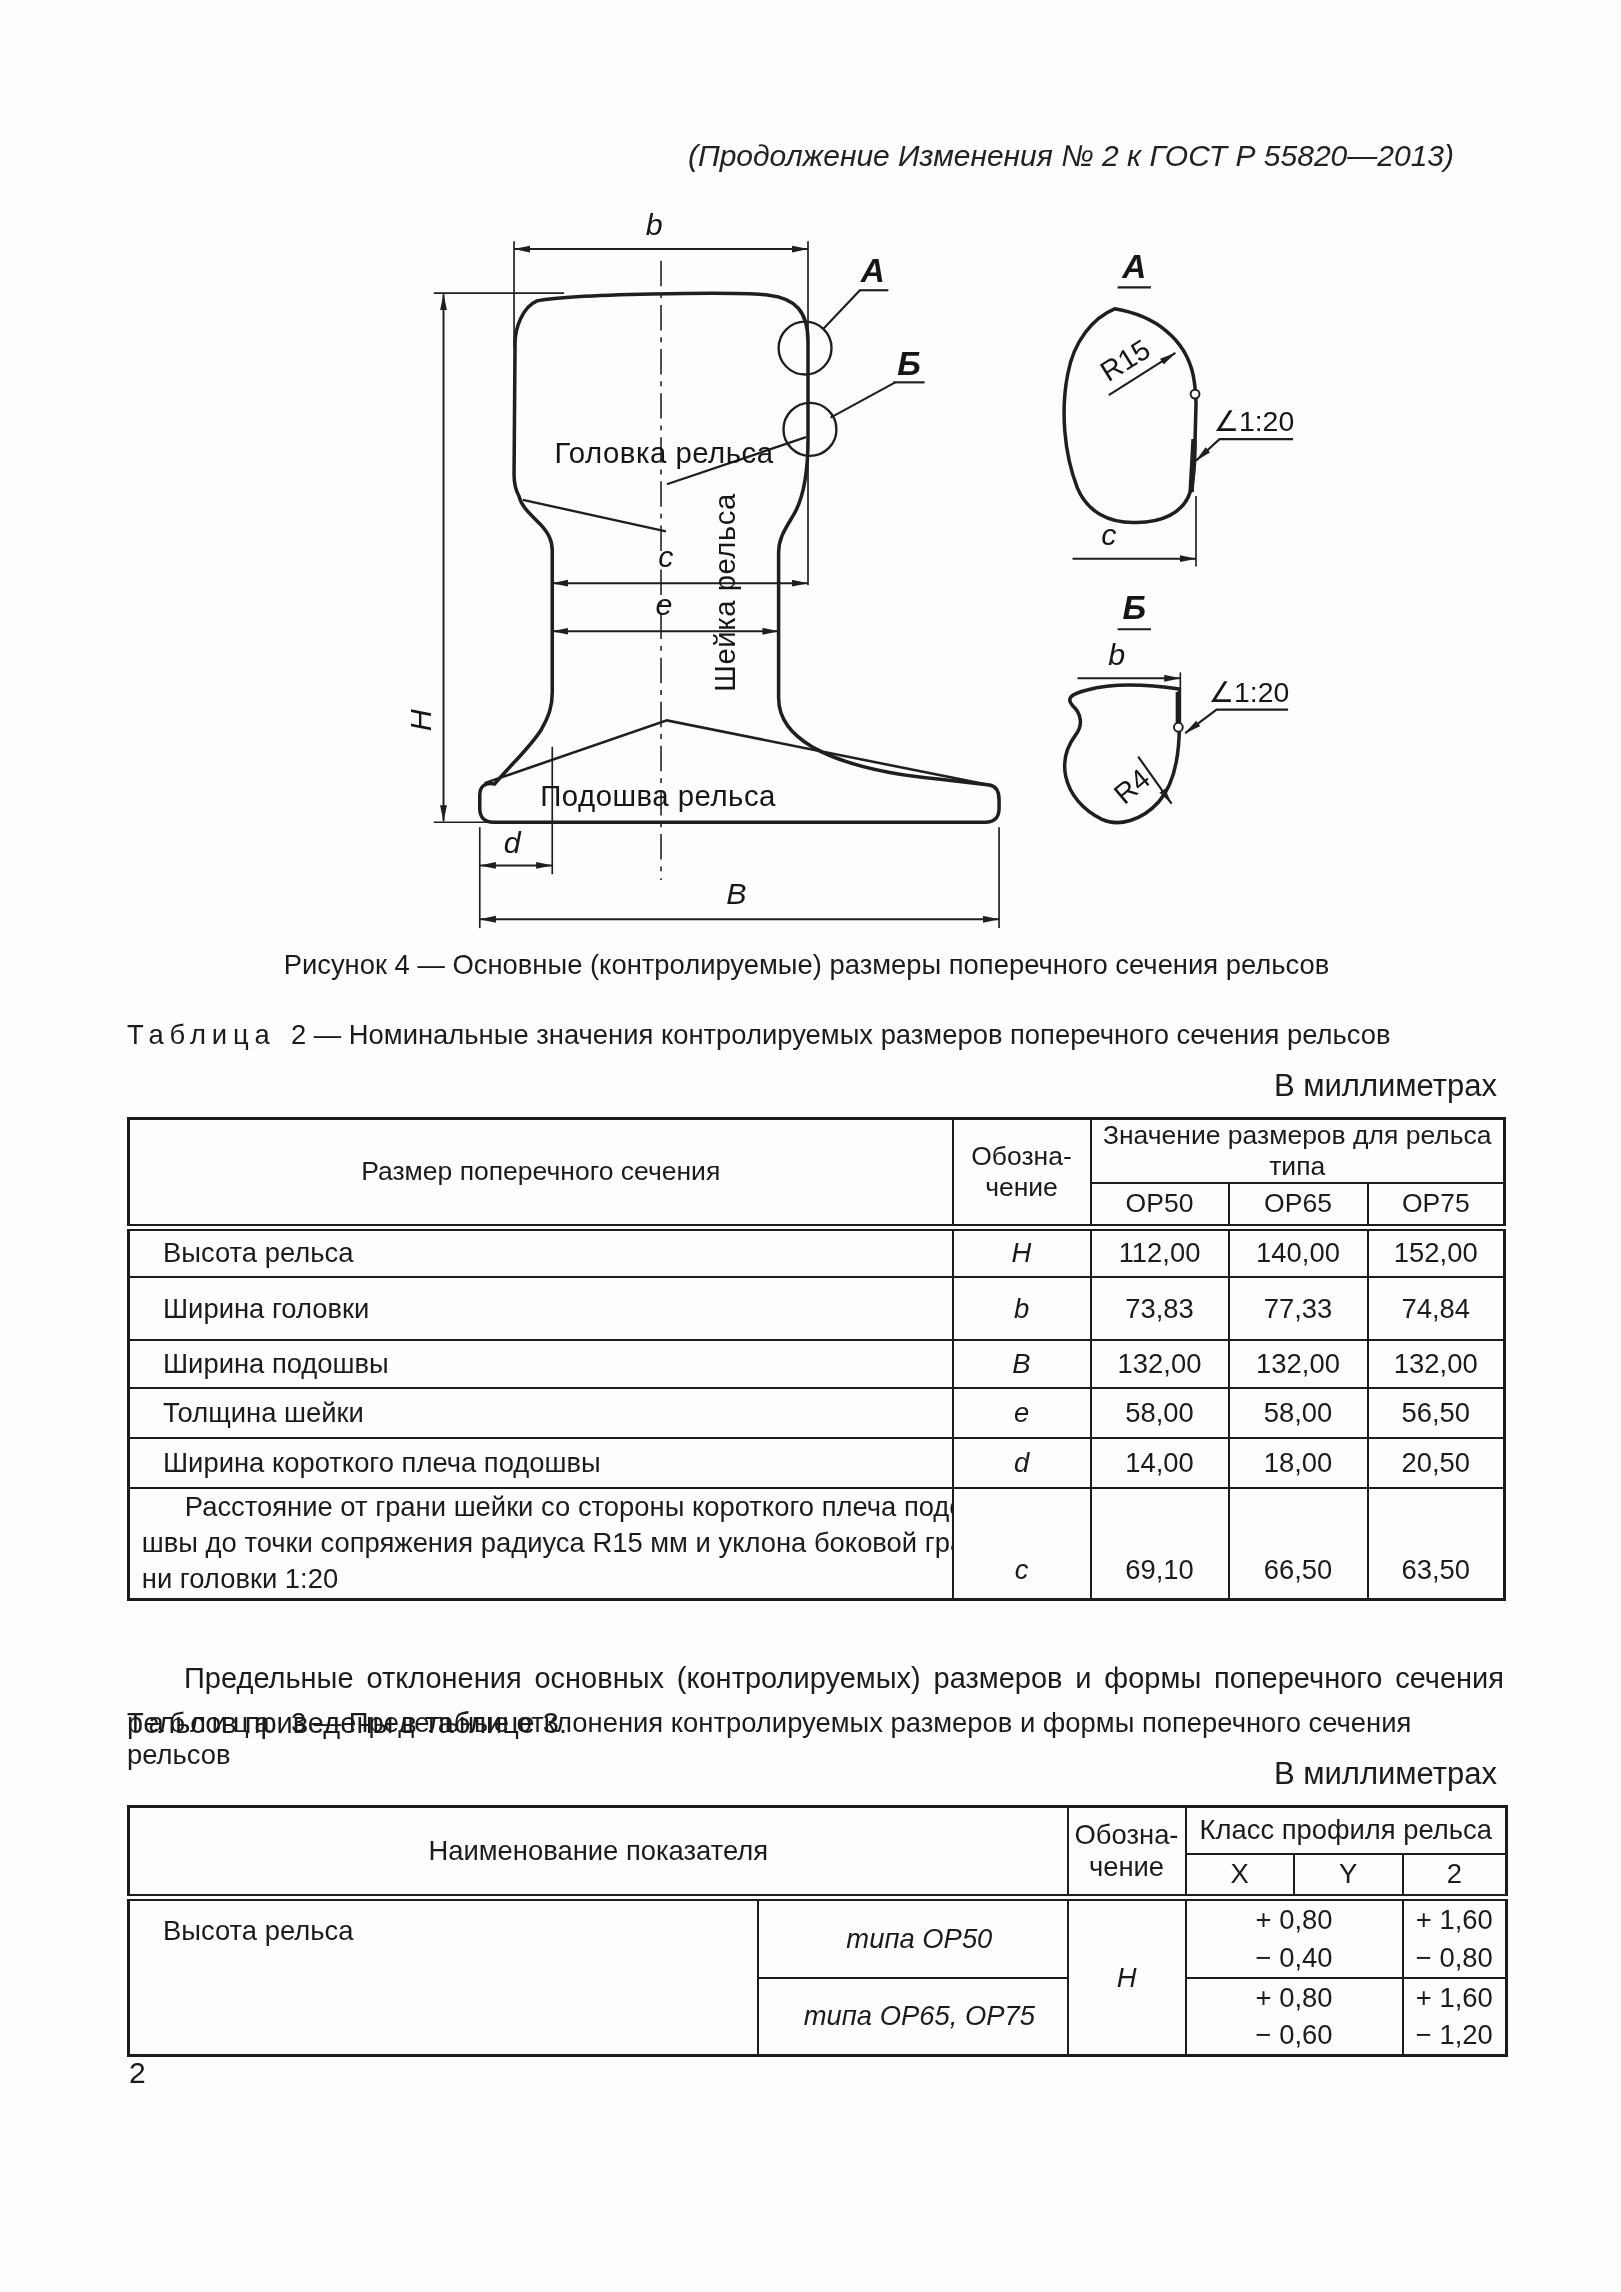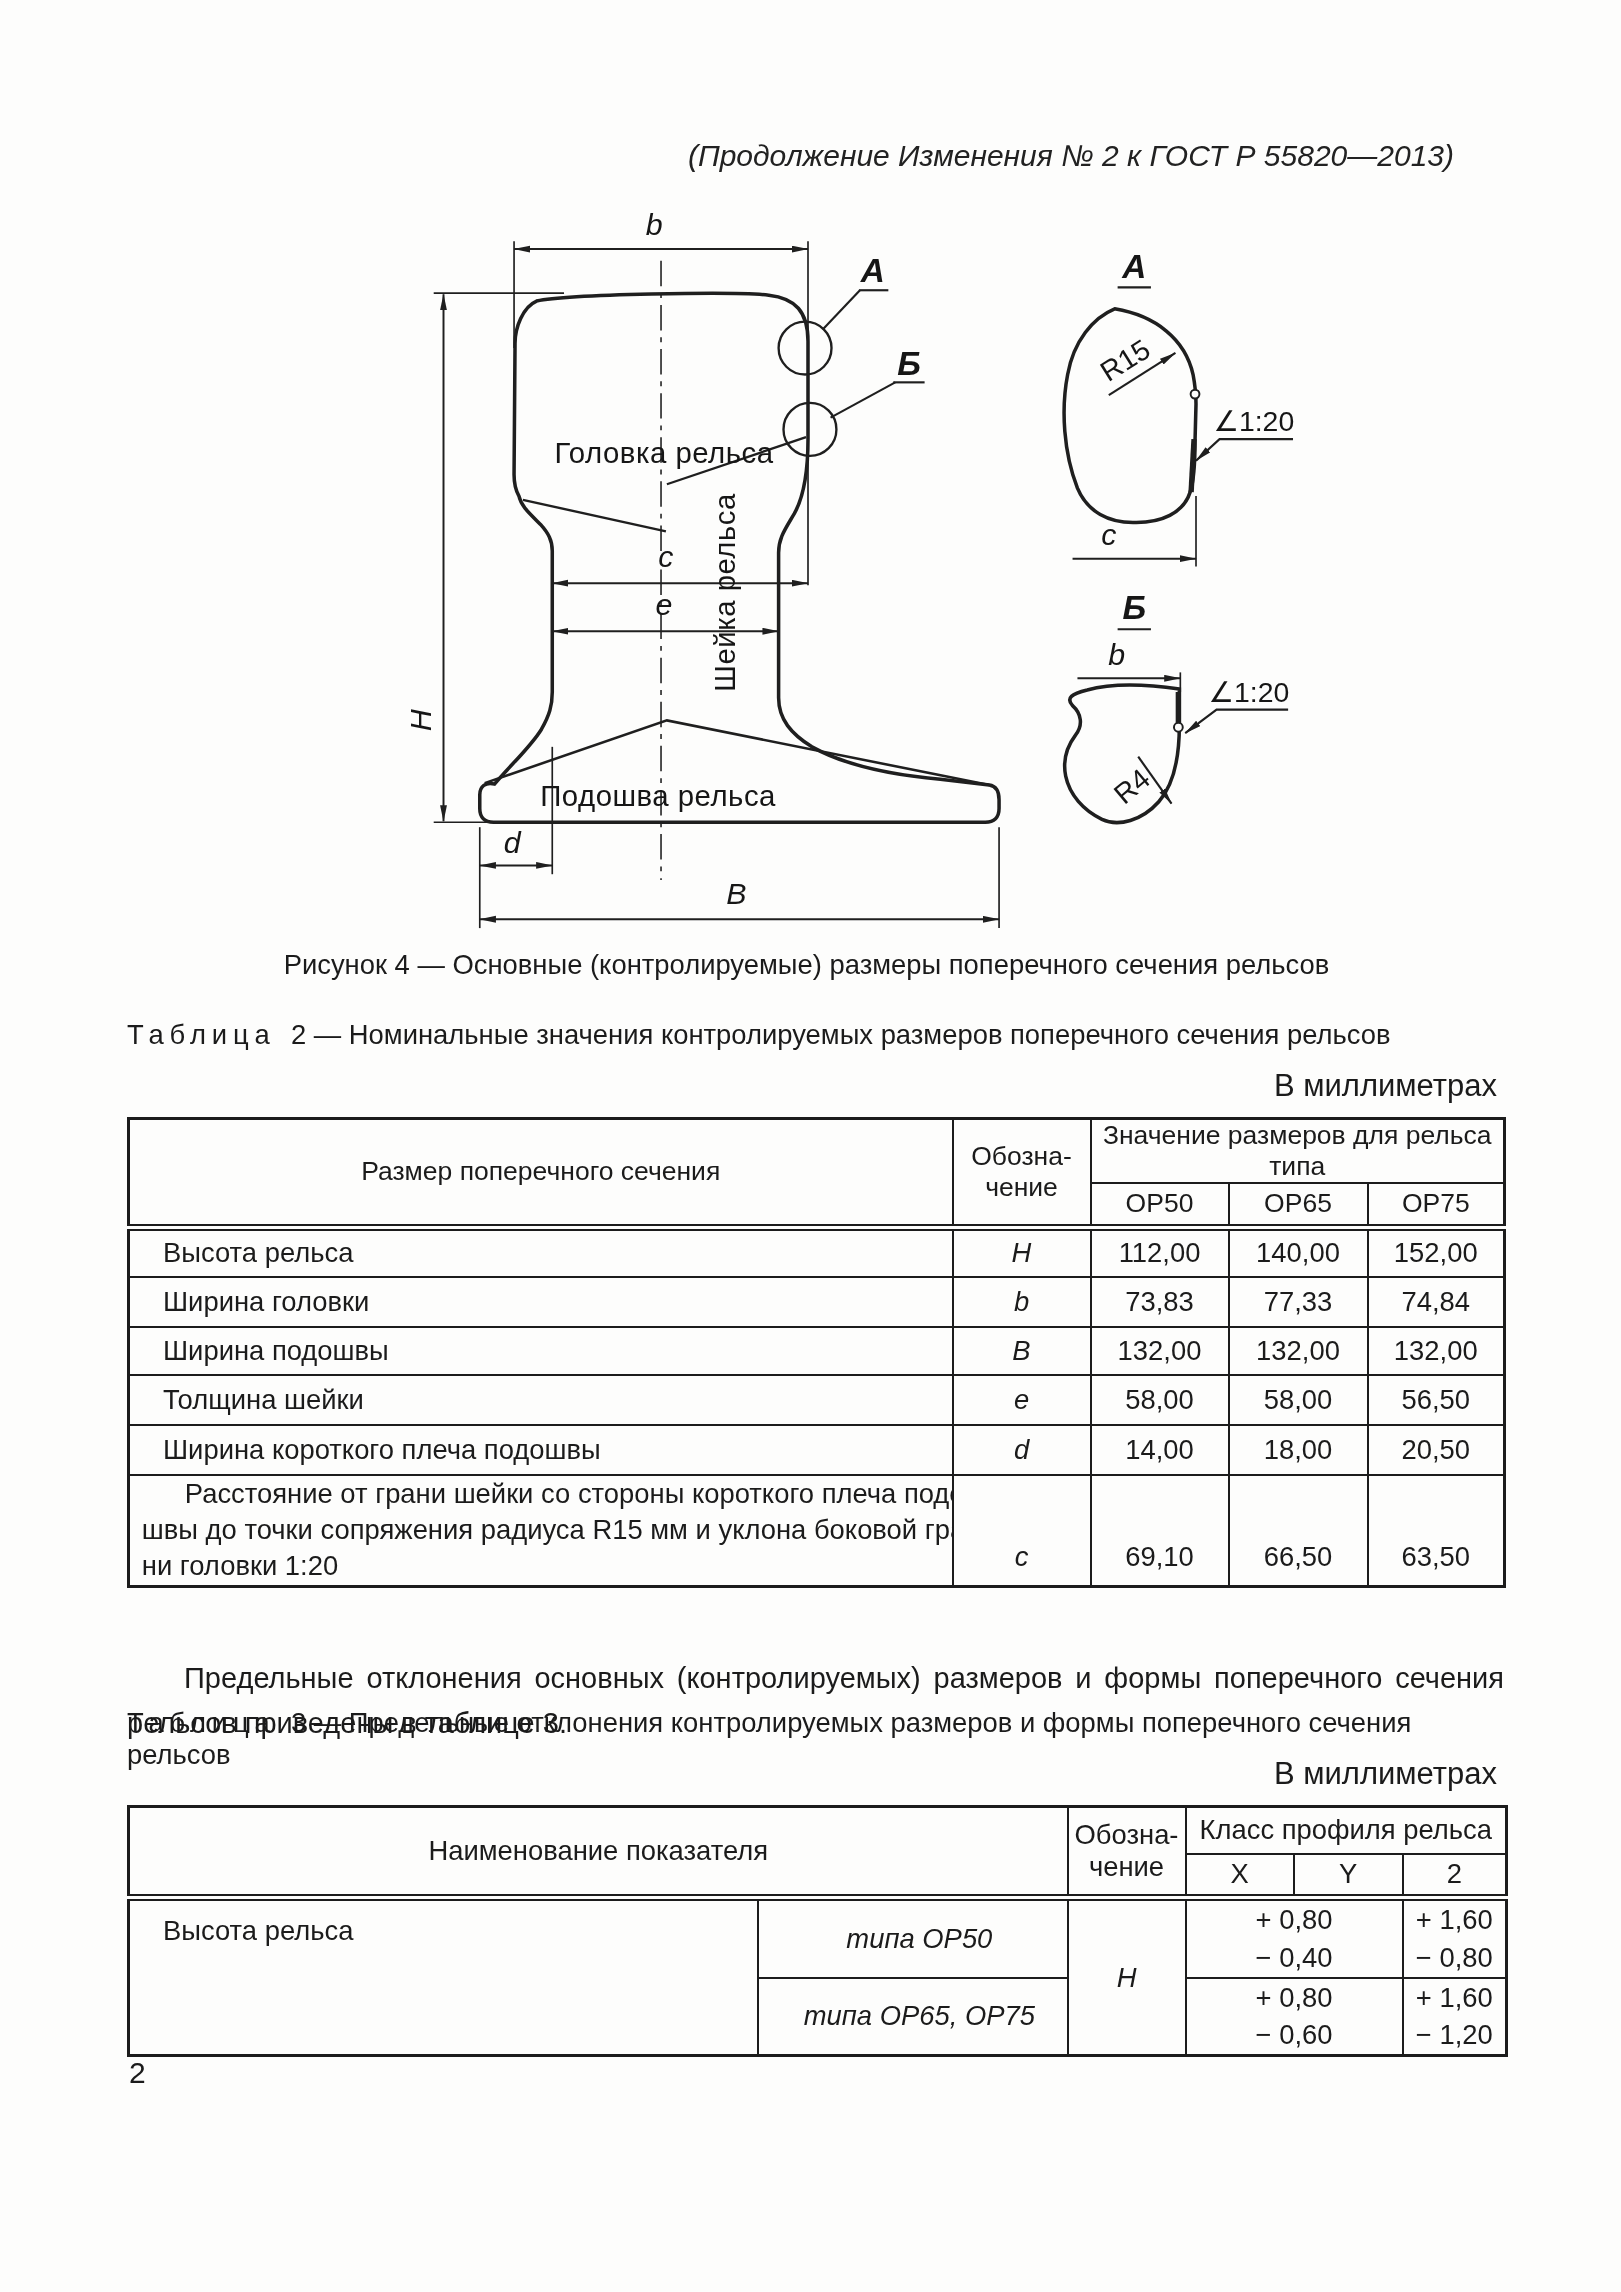--- a/index.html
+++ b/index.html
@@ -226,21 +226,21 @@
       </tr>
     </thead>
     <tbody>
       <tr style="height:50px;">
         <td class="name">Высота рельса</td>
         <td class="sym">Н</td>
         <td>112,00</td>
         <td>140,00</td>
         <td>152,00</td>
       </tr>
-      <tr style="height:50px;">
+      <tr style="height:63px;">
         <td class="name">Ширина головки</td>
         <td class="sym">b</td>
         <td>73,83</td>
         <td>77,33</td>
         <td>74,84</td>
       </tr>
       <tr style="height:48px;">
         <td class="name">Ширина подошвы</td>
         <td class="sym">В</td>
         <td>132,00</td>

